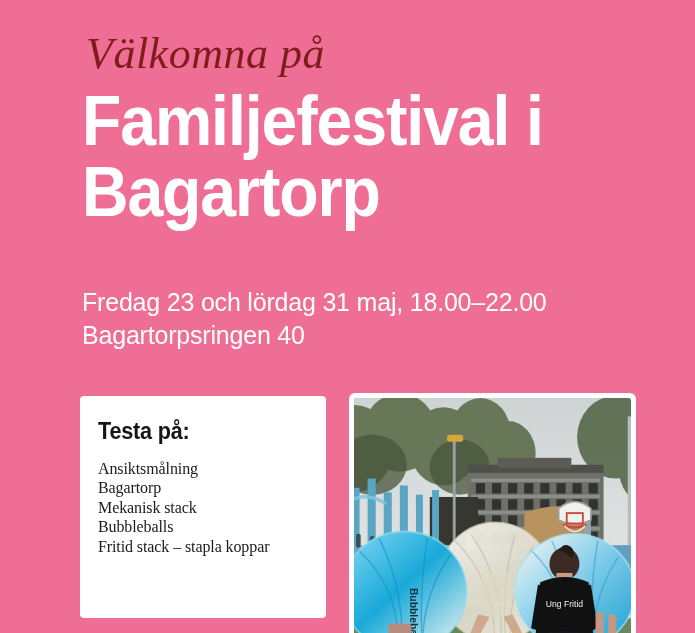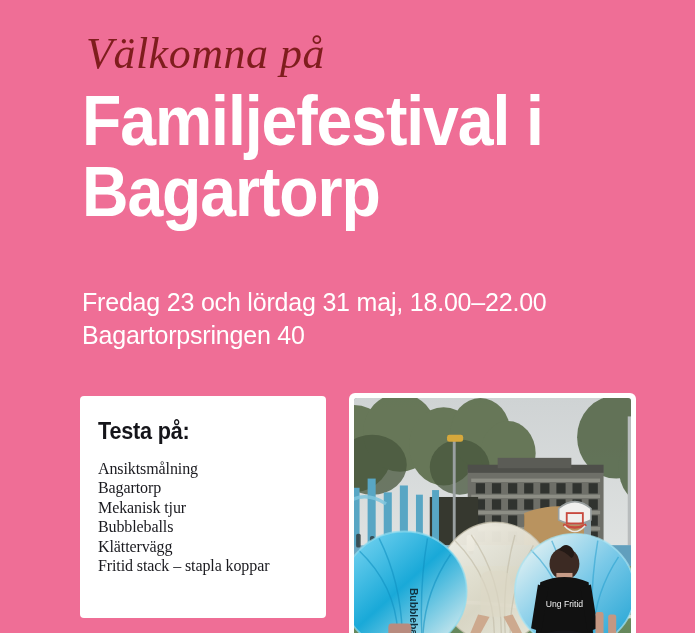--- a/index.html
+++ b/index.html
@@ -158,23 +158,22 @@
     <div class="info-line">Bagartorpsringen 40</div>
   </div>
 
   <div class="bottom-row">
 
     <div class="list-card">
       <div class="list-heading">Testa på:</div>
       <ul class="list-items">
         <li>Ansiktsmålning</li>
         <li>Bagartorp</li>
-        <li>Mekanisk tjur</li>
+        <li>Mekanisk stack</li>
         <li>Bubbleballs</li>
-        <li>Klättervägg</li>
         <li>Fritid stack – stapla koppar</li>
       </ul>
     </div>
 
     <div class="photo-card">
       <div class="photo-frame">
         <svg class="photo-svg" viewBox="0 0 277 212" preserveAspectRatio="xMidYMid slice">
           <defs>
             <linearGradient id="sky" x1="0" y1="0" x2="0" y2="1">
               <stop offset="0%" stop-color="#cfd3d4"></stop>

